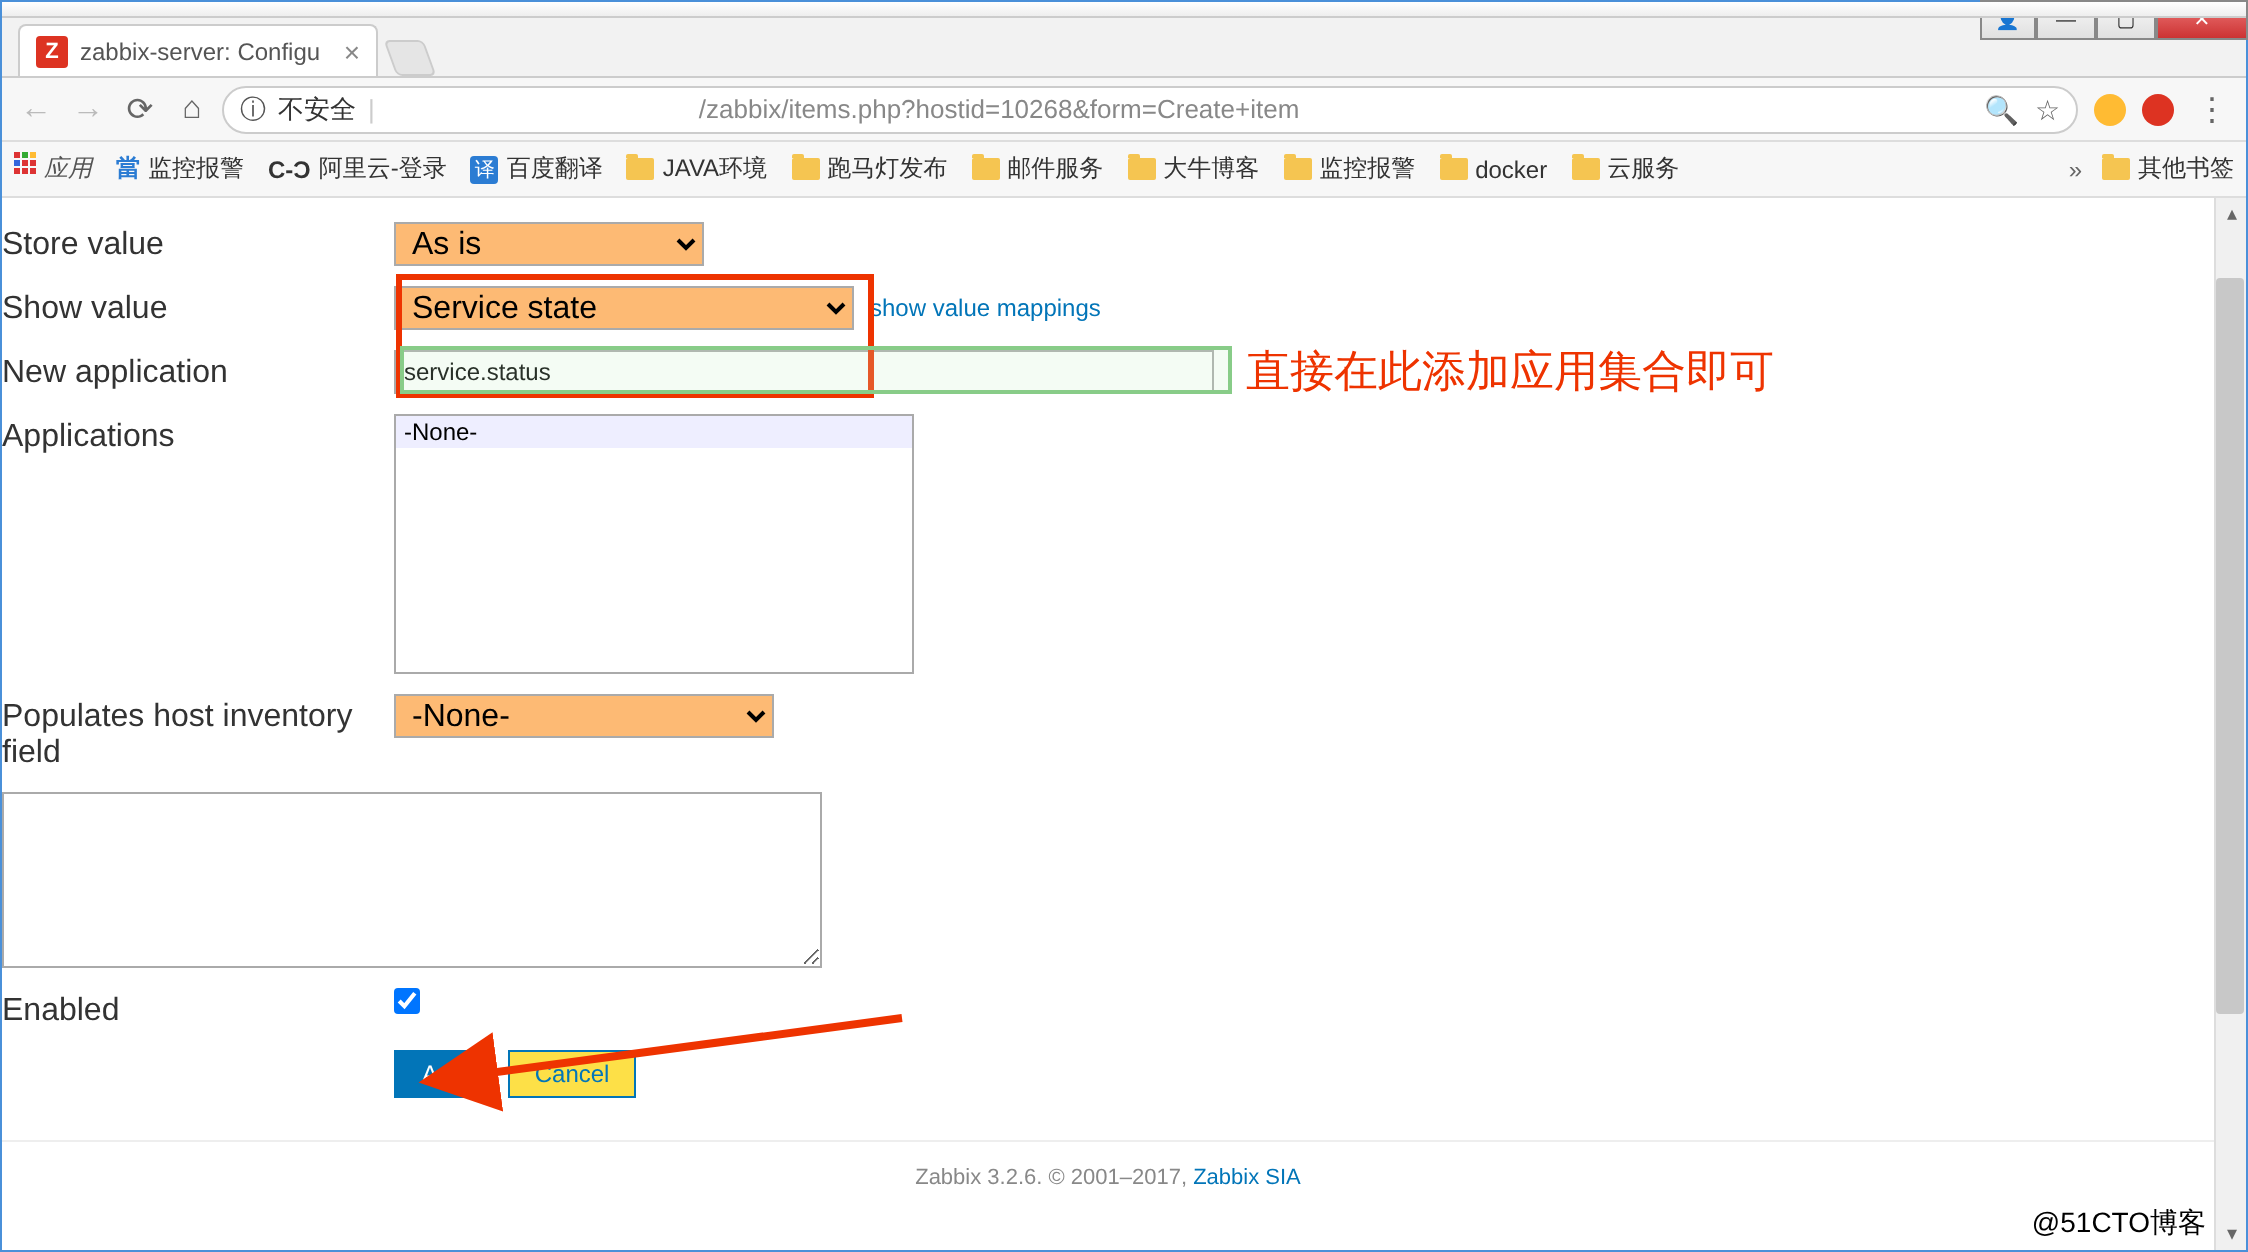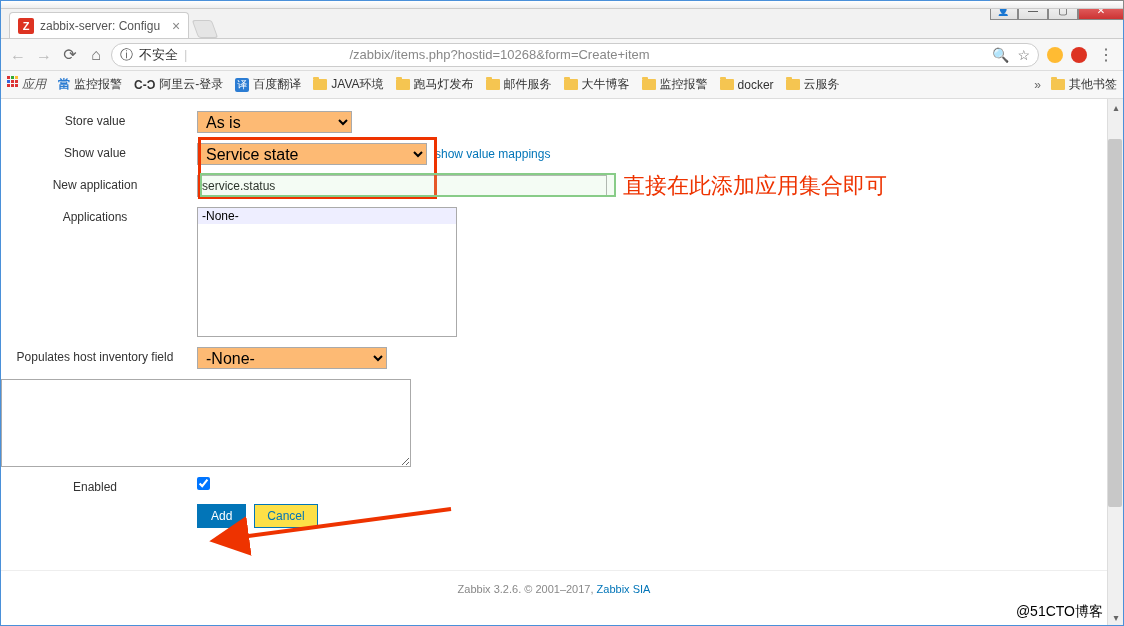--- a/index.html
+++ b/index.html
@@ -50,21 +50,21 @@
     
     
     .content { position:relative; height: calc(626px - 8px - 30px - 32px - 28px - 2px); overflow:hidden; background:#fff;}
     .scrollbar { position:absolute; right:0; top:0; width:16px; height:100%; background:#f0f0f0; border-left:1px solid #ddd;}
     .scroll-thumb { position:absolute; right:1px; top:40px; width:14px; height:70%; background:#c8c8c8; border-radius:2px;}
     .scroll-arrow { position:absolute; width:16px; height:16px; display:flex; align-items:center; justify-content:center; color:#666; font-size:10px;}
     
     
     .form { padding-top: 12px; padding-right: 40px; }
     .row { display:flex; align-items:flex-start; margin-bottom: 10px; }
-    .lbl { width: 196px; text-align:center; padding-right:8px; color:#333; padding-top:3px; font-size:12px;}
+    .lbl { width: 196px; text-align:left; padding-right:8px; color:#333; padding-top:3px; font-size:16px;}
     .ctrl { display:flex; align-items:center; gap:8px; position:relative;}
     select { height:22px; border:1px solid #aaa; background:#fdba74; font-size:16px; padding:0 4px;}
     input[type=text] { height:22px; border:1px solid #aaa; padding:0 4px; font-size:12px;}
     textarea { border:1px solid #aaa; font-size:12px; padding:2px 4px; font-family:inherit;}
     .listbox { width:260px; height:130px; border:1px solid #aaa; background:#fff; overflow:auto; font-size:12px;}
     .listbox div { padding:1px 4px;}
     .link { color:#0275b8; cursor:pointer; font-size:12px;}
     .btn-add { background:#0275b8; color:#fff; border:none; padding:5px 14px; font-size:12px; cursor:pointer;}
     .btn-cancel { background:#fde047; color:#0275b8; border:1px solid #0275b8; padding:4px 12px; font-size:12px; cursor:pointer;}
     

